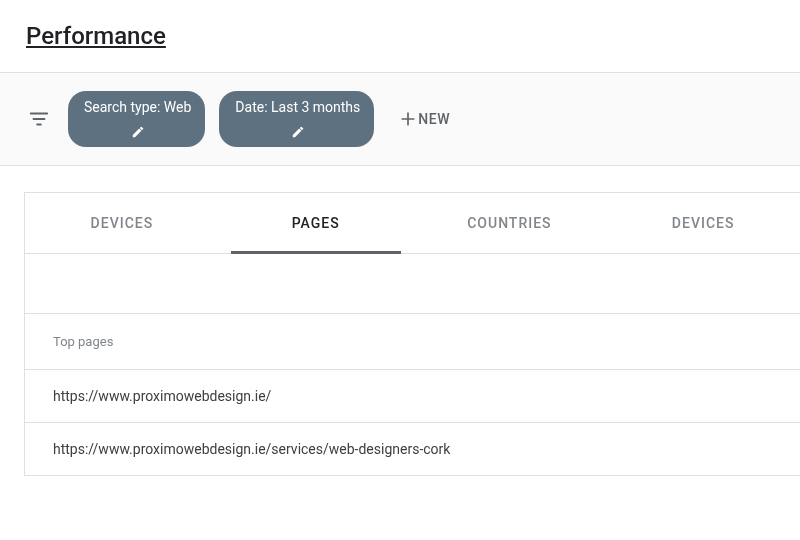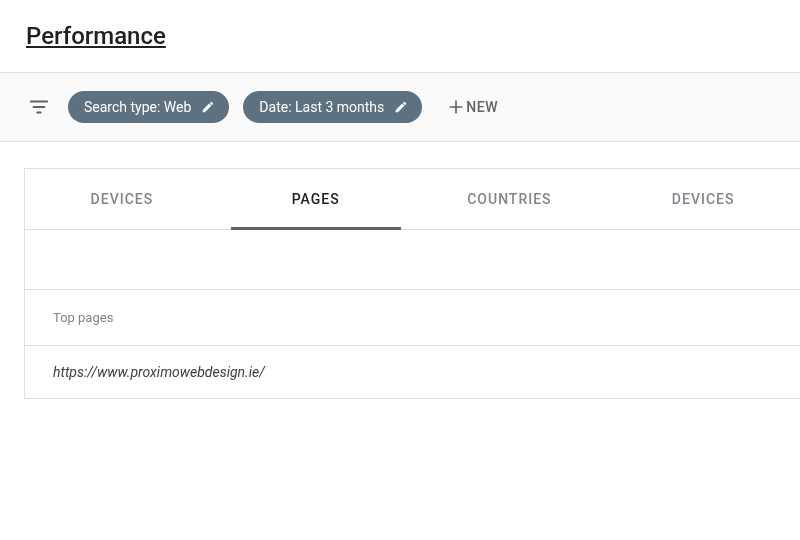--- a/index.html
+++ b/index.html
@@ -43,20 +43,21 @@
       display: inline-flex;
       align-items: center;
       background: #5e7180;
       color: #fff;
       border-radius: 18px;
       padding: 8px 14px 8px 16px;
       font-size: 14px;
       font-weight: 400;
       cursor: pointer;
       gap: 10px;
+      flex-direction: column;
     }
     .chip .pencil-icon {
       display: flex;
       align-items: center;
     }
     .add-new {
       display: inline-flex;
       align-items: center;
       color: #5f6368;
       font-size: 14px;
@@ -113,21 +114,20 @@
       padding: 20px 28px;
       font-size: 13px;
       color: #80868b;
       border-bottom: 1px solid #e0e0e0;
     }
     .page-row {
       padding: 18px 28px;
       font-size: 14px;
       color: #3c4043;
       border-bottom: 1px solid #e0e0e0;
-      font-style: italic;
     }
   </style>
 </head>
 <body>
 
 <div class="header">
   <h1>Performance</h1>
 </div>
 
 <div class="filter-bar">
@@ -165,13 +165,14 @@
 <div class="card">
   <div class="tabs">
     <div class="tab">DEVICES</div>
     <div class="tab active">PAGES</div>
     <div class="tab">COUNTRIES</div>
     <div class="tab">DEVICES</div>
   </div>
   <div class="spacer-row"></div>
   <div class="top-pages-header">Top pages</div>
   <div class="page-row">https://www.proximowebdesign.ie/</div>
+  <div class="page-row">https://www.proximowebdesign.ie/services/web-designers-cork</div>
 </div>
 
 </body></html>

